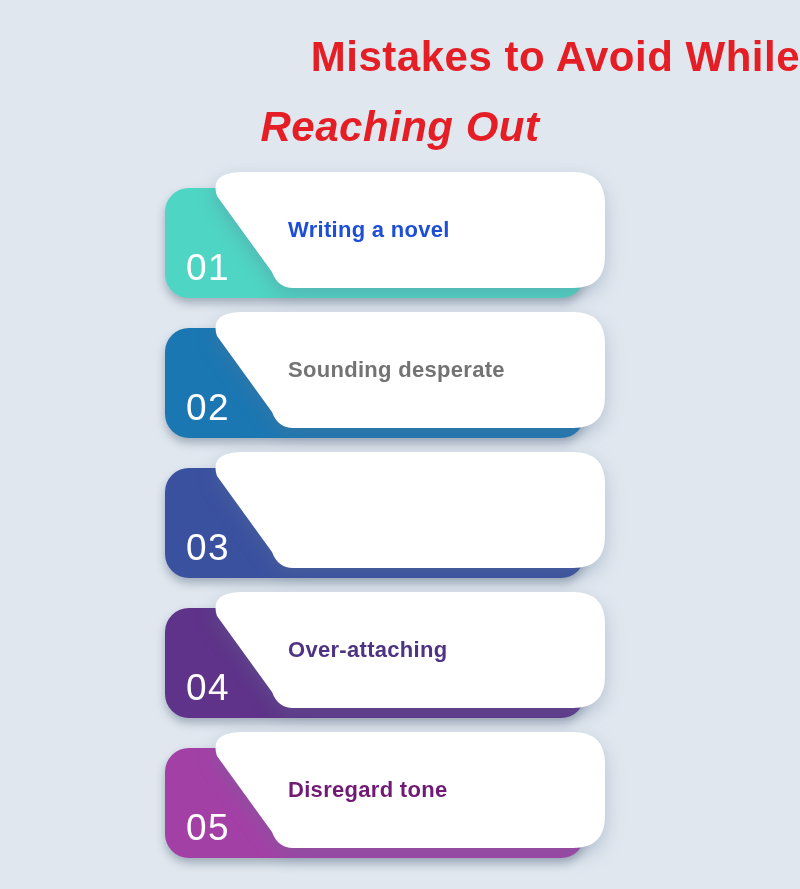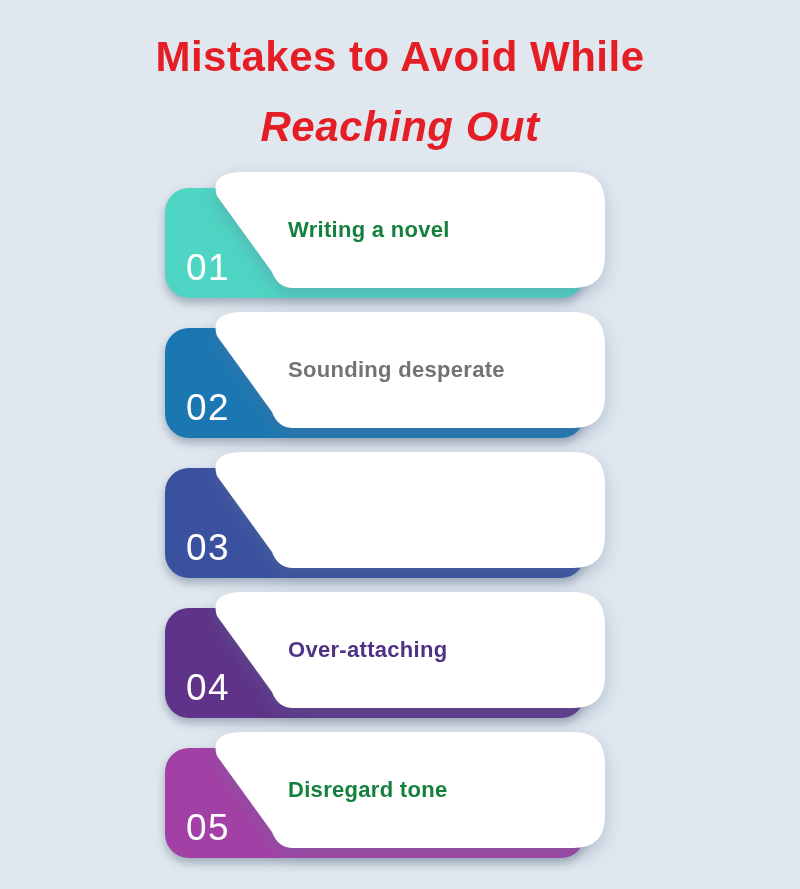--- a/index.html
+++ b/index.html
@@ -44,31 +44,31 @@
     font-size: 22px;
     font-weight: bold;
     letter-spacing: 0.3px;
     line-height: 1.42;
   }
 </style>
 </head>
 <body style="background: rgb(224, 231, 239);">
 
 <div class="title">
-  <div style="color: rgb(229, 30, 37);">Mistakes to Avoid While</div>
+  <div style="color: rgb(229, 30, 37); text-align: right;">Mistakes to Avoid While</div>
   <div style="color: rgb(229, 30, 37); font-style: italic;">Reaching Out</div>
 </div>
 
 <div class="card" style="top:160px">
   <svg viewBox="0 0 460 140" width="460" height="140">
     <rect class="block-shape" x="0" y="28" width="420" height="110" rx="24" fill="#4fd5c3"></rect>
     <path class="white-shape" d="M 128 128 H 408 Q 440 128 440 96 V 44 Q 440 12 408 12 L 78 12 Q 44 12 52 36 L 107 112 Q 113 128 128 128 Z"></path>
   </svg>
   <span class="num">01</span>
-  <div class="label" style="color: #15803d;">Writing a novel</div>
+  <div class="label" style="color: #1d4ed8;">Writing a novel</div>
 </div>
 
 <div class="card" style="top:300px">
   <svg viewBox="0 0 460 140" width="460" height="140">
     <rect class="block-shape" x="0" y="28" width="420" height="110" rx="24" fill="#1b77b2"></rect>
     <path class="white-shape" d="M 128 128 H 408 Q 440 128 440 96 V 44 Q 440 12 408 12 L 78 12 Q 44 12 52 36 L 107 112 Q 113 128 128 128 Z"></path>
   </svg>
   <span class="num">02</span>
   <div class="label" style="color: #737373;">Sounding desperate</div>
 </div>
@@ -89,14 +89,14 @@
   <span class="num">04</span>
   <div class="label" style="color: rgb(79, 51, 131);">Over-attaching</div>
 </div>
 
 <div class="card" style="top:720px">
   <svg viewBox="0 0 460 140" width="460" height="140">
     <rect class="block-shape" x="0" y="28" width="420" height="110" rx="24" fill="#a340a6"></rect>
     <path class="white-shape" d="M 128 128 H 408 Q 440 128 440 96 V 44 Q 440 12 408 12 L 78 12 Q 44 12 52 36 L 107 112 Q 113 128 128 128 Z"></path>
   </svg>
   <span class="num">05</span>
-  <div class="label" style="color: #15803d;">Disregard tone</div>
+  <div class="label" style="color: #701a75;">Disregard tone</div>
 </div>
 
 </body></html>

